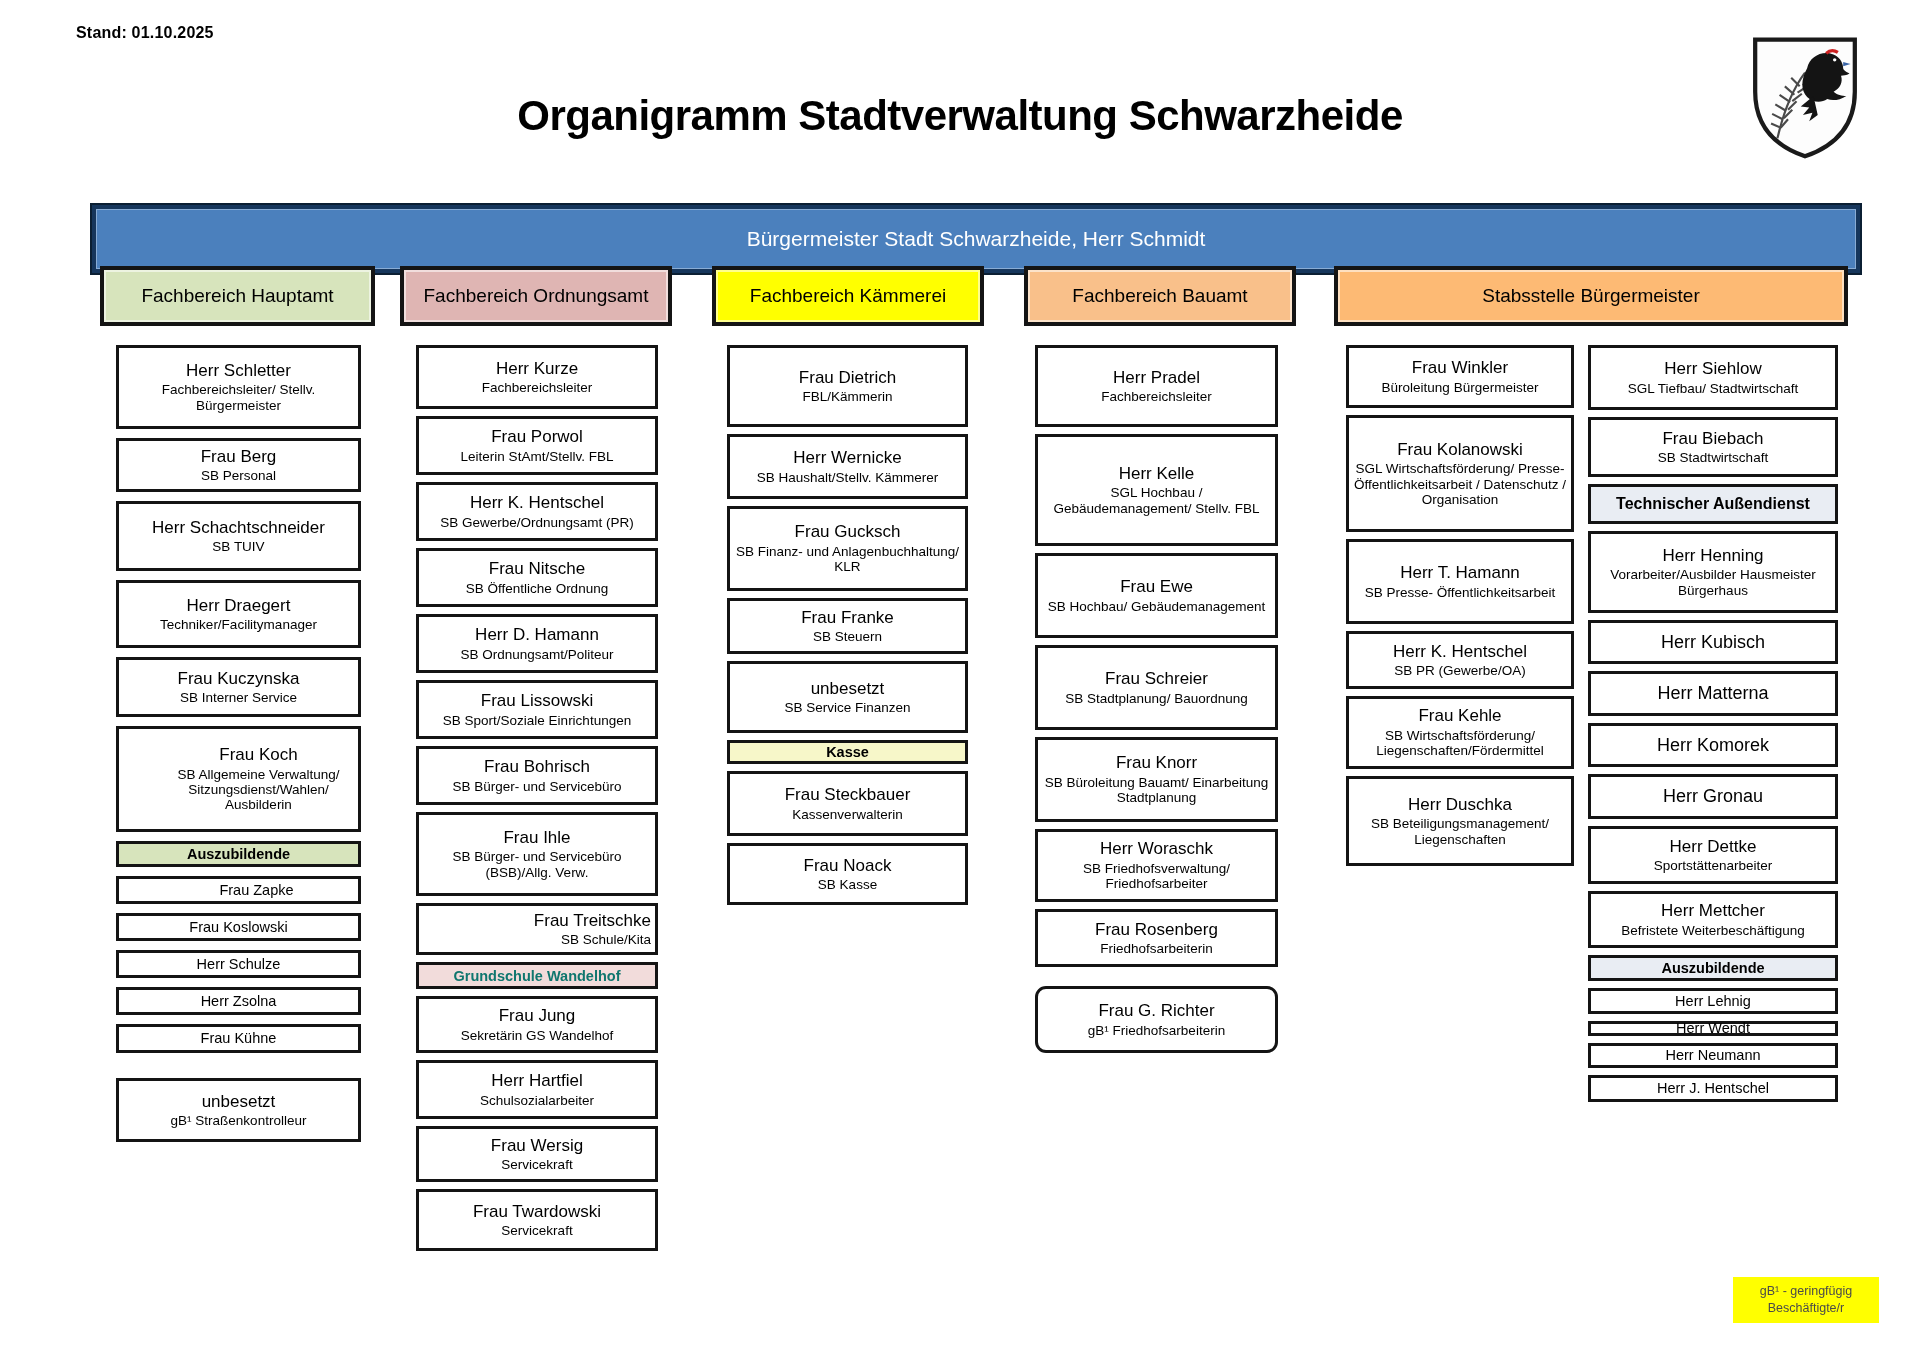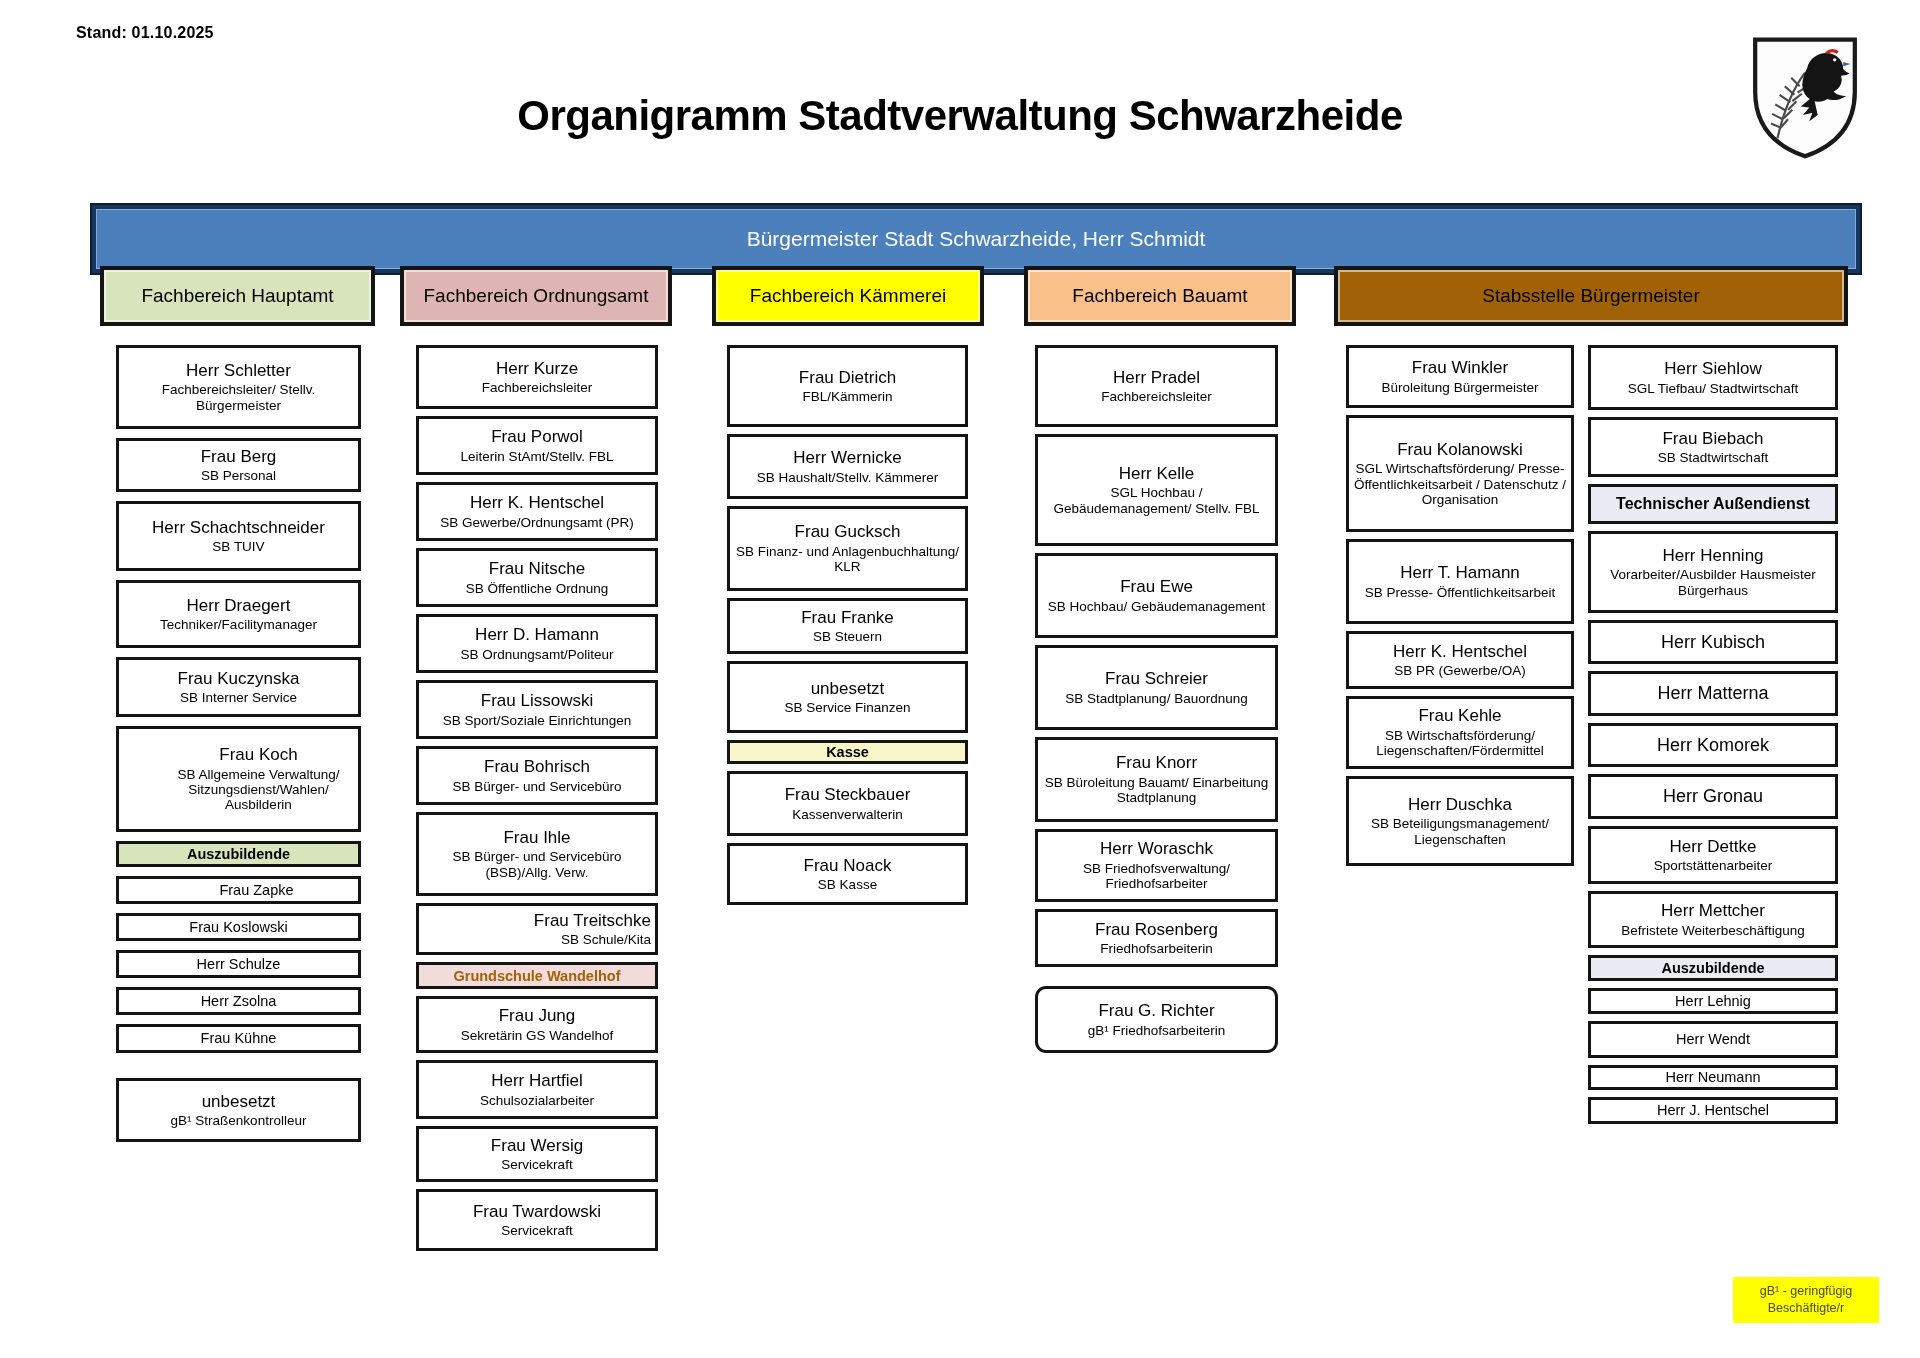--- a/index.html
+++ b/index.html
@@ -63,21 +63,21 @@
     </div>
   <div class="hdr" id="hdr-1" style="left: 400px; width: 272px; background: rgb(223, 181, 179);">
       <span>Fachbereich Ordnungsamt</span>
     </div>
   <div class="hdr" id="hdr-2" style="left: 712px; width: 272px; background: rgb(255, 255, 0);">
       <span>Fachbereich Kämmerei</span>
     </div>
   <div class="hdr" id="hdr-3" style="left: 1024px; width: 272px; background: rgb(249, 192, 138);">
       <span>Fachbereich Bauamt</span>
     </div>
-  <div class="hdr" id="hdr-4" style="left: 1334px; width: 514px; background: #a16207;">
+  <div class="hdr" id="hdr-4" style="left: 1334px; width: 514px; background: #fdba74;">
       <span>Stabsstelle Bürgermeister</span>
     </div>
 
   <div class="col" id="col-0" style="left:116px;width:245px">
       <div class="box person" style="height: 84px; margin-top: 0px;">
         <div class="name">Herr Schletter</div>
         <div class="role">Fachbereichsleiter/ Stellv. Bürgermeister</div>
       </div>
       <div class="box person" style="height: 54px; margin-top: 9px;">
         <div class="name">Frau Berg</div>
@@ -152,21 +152,21 @@
         <div class="role">SB Bürger- und Servicebüro</div>
       </div>
       <div class="box person" style="height: 84px; margin-top: 7px;">
         <div class="name">Frau Ihle</div>
         <div class="role">SB Bürger- und Servicebüro (BSB)/Allg. Verw.</div>
       </div>
       <div class="box person" style="height: 52px; margin-top: 7px; align-items: flex-end;">
         <div class="name">Frau Treitschke</div>
         <div class="role">SB Schule/Kita</div>
       </div>
-      <div class="box subheader" style="height: 27px; margin-top: 7px; background: rgb(242, 220, 219); color: #a16207;">
+      <div class="box subheader" style="height: 27px; margin-top: 7px; background: rgb(242, 220, 219); color: #0f766e;">
         <span>Grundschule Wandelhof</span>
       </div>
       <div class="box person" style="height: 57px; margin-top: 7px;">
         <div class="name">Frau Jung</div>
         <div class="role">Sekretärin GS Wandelhof</div>
       </div>
       <div class="box person" style="height: 59px; margin-top: 7px;">
         <div class="name">Herr Hartfiel</div>
         <div class="role">Schulsozialarbeiter</div>
       </div>
@@ -307,21 +307,21 @@
       <div class="box person" style="height: 57px; margin-top: 7px;">
         <div class="name">Herr Mettcher</div>
         <div class="role">Befristete Weiterbeschäftigung</div>
       </div>
       <div class="box subheader" style="height: 26px; margin-top: 7px; background: rgb(233, 237, 243);">
         <span>Auszubildende</span>
       </div>
       <div class="box small" style="height: 26px; margin-top: 7px;">
         <div class="name">Herr Lehnig</div>
       </div>
-      <div class="box small" style="height: 37px; margin-top: 7px;">
+      <div class="box small" style="height: 15px; margin-top: 7px;">
         <div class="name">Herr Wendt</div>
       </div>
       <div class="box small" style="height: 25px; margin-top: 7px;">
         <div class="name">Herr Neumann</div>
       </div>
       <div class="box small" style="height: 27px; margin-top: 7px;">
         <div class="name">Herr J. Hentschel</div>
       </div>
     </div>
 

